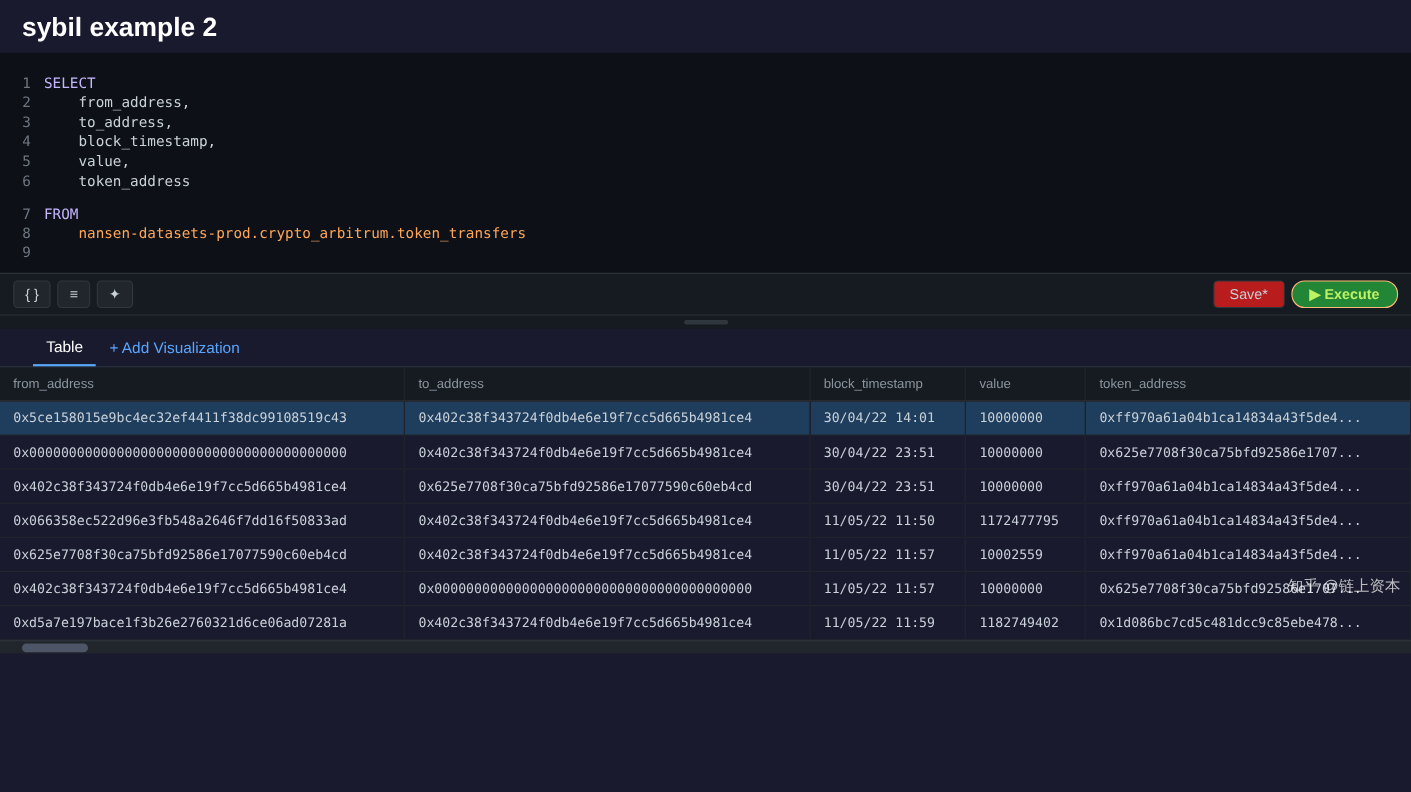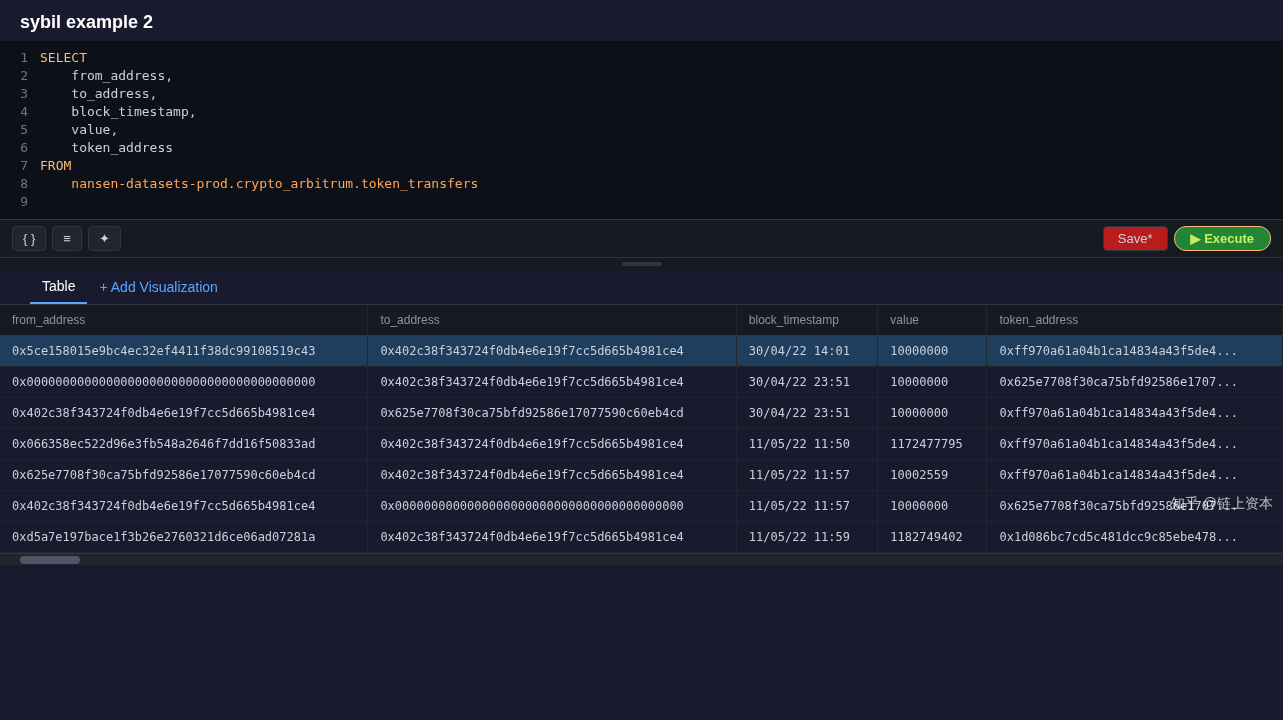--- a/index.html
+++ b/index.html
@@ -9,21 +9,21 @@
       font-family: 'Consolas', 'Monaco', monospace;
       font-size: 13px;
       width: 1283px;
       height: 720px;
       overflow: hidden;
     }
 
     
     .page-title {
       color: #ffffff;
-      font-size: 18px;
+      font-size: 24px;
       font-weight: bold;
       padding: 12px 20px 8px;
       font-family: sans-serif;
     }
 
     
     .editor-area {
       background: #0d1117;
       border-bottom: 1px solid #30363d;
       padding: 8px 0;
@@ -44,21 +44,21 @@
       padding-right: 12px;
       user-select: none;
       flex-shrink: 0;
     }
 
     .code-content {
       color: #c9d1d9;
       white-space: pre;
     }
 
-    .kw { color: #fdba74; }
+    .kw { color: #c4b5fd; margin-top: 12px; }
     .str { color: #a5d6ff; }
     .tbl { color: #ffa657; }
 
     
     .toolbar {
       background: #161b22;
       border-bottom: 1px solid #30363d;
       display: flex;
       align-items: center;
       padding: 6px 12px;

